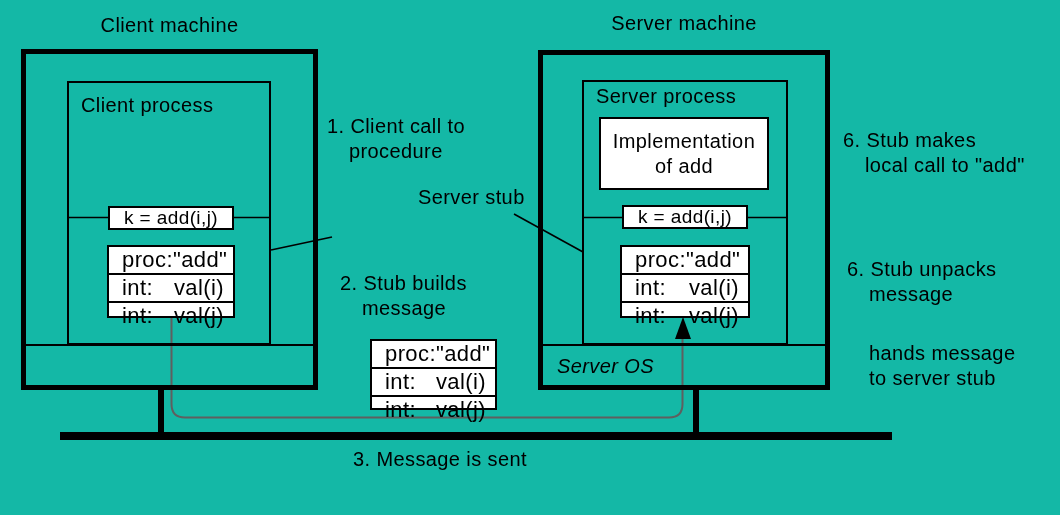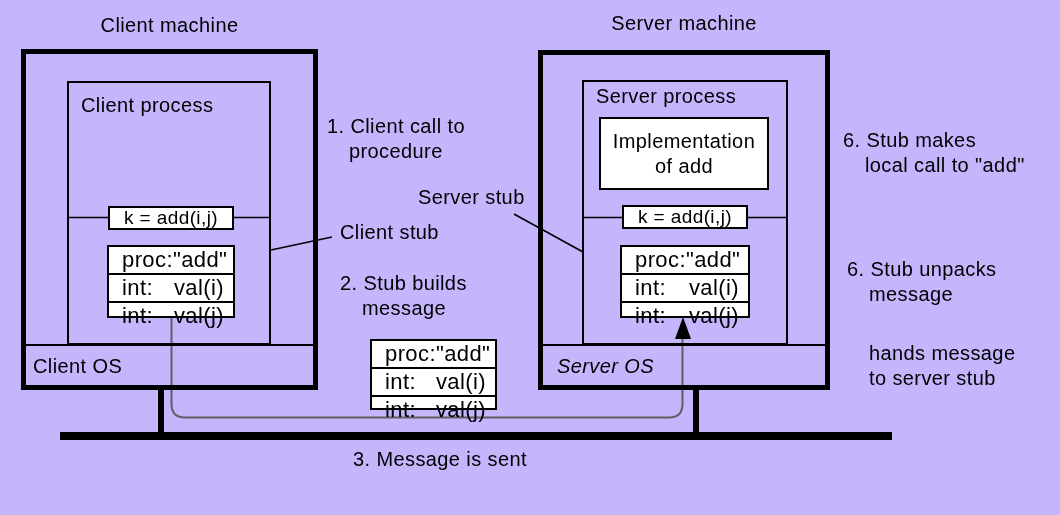--- a/index.html
+++ b/index.html
@@ -4,21 +4,21 @@
 <style>
   html, body {
     margin: 0;
     padding: 0;
     background: #ffffff;
   }
   .stage {
     position: relative;
     width: 1060px;
     height: 515px;
-    background: #c4b5fd;
+    background: #14b8a6;
     font-family: "Liberation Sans", sans-serif;
     color: #000;
     overflow: hidden;
   }
   .txt {
     position: absolute;
     font-size: 20px;
     line-height: 25px;
     letter-spacing: 0.4px;
     white-space: nowrap;
@@ -121,21 +121,20 @@
       <span>int:</span>
       <span>val(i)</span>
     </div>
     <div class="msgrow">
       <span>int:</span>
       <span>val(j)</span>
     </div>
   </div>
 
   <div class="divider" style="left:26px; top:344px; width:287px; height:2px;"></div>
-  <div class="txt" style="left:33px; top:354px;">Client OS</div>
 
   <div class="machine" style="left:538px; top:50px; width:292px; height:340px;"></div>
   <div class="thinbox" style="left:582px; top:80px; width:206px; height:265px;"></div>
   <div class="txt" style="left:596px; top:84px;">Server process</div>
   <div class="implbox" style="left:599px; top:117px; width:170px; height:73px;">
     <div>Implementation</div>
     <div>of add</div>
   </div>
   <div class="callbox" style="left:622px; top:205px; width:126px; height:24px;">k = add(i,j)</div>
 
@@ -150,21 +149,20 @@
     </div>
     <div class="msgrow">
       <span>int:</span>
       <span>val(j)</span>
     </div>
   </div>
 
   <div class="divider" style="left:543px; top:344px; width:282px; height:2px;"></div>
   <div class="txt" style="left:557px; top:354px;font-style:italic;">Server OS</div>
 
-  <div class="txt" style="left:340px; top:220px;">Client stub</div>
   <div class="txt" style="left:418px; top:185px;">Server stub</div>
 
   <div class="msgbox" style="left:370px; top:339px; width:127px; height:71px;">
     <div class="msgrow">
       <span>proc:</span>
       <span>"add"</span>
     </div>
     <div class="msgrow">
       <span>int:</span>
       <span>val(i)</span>

